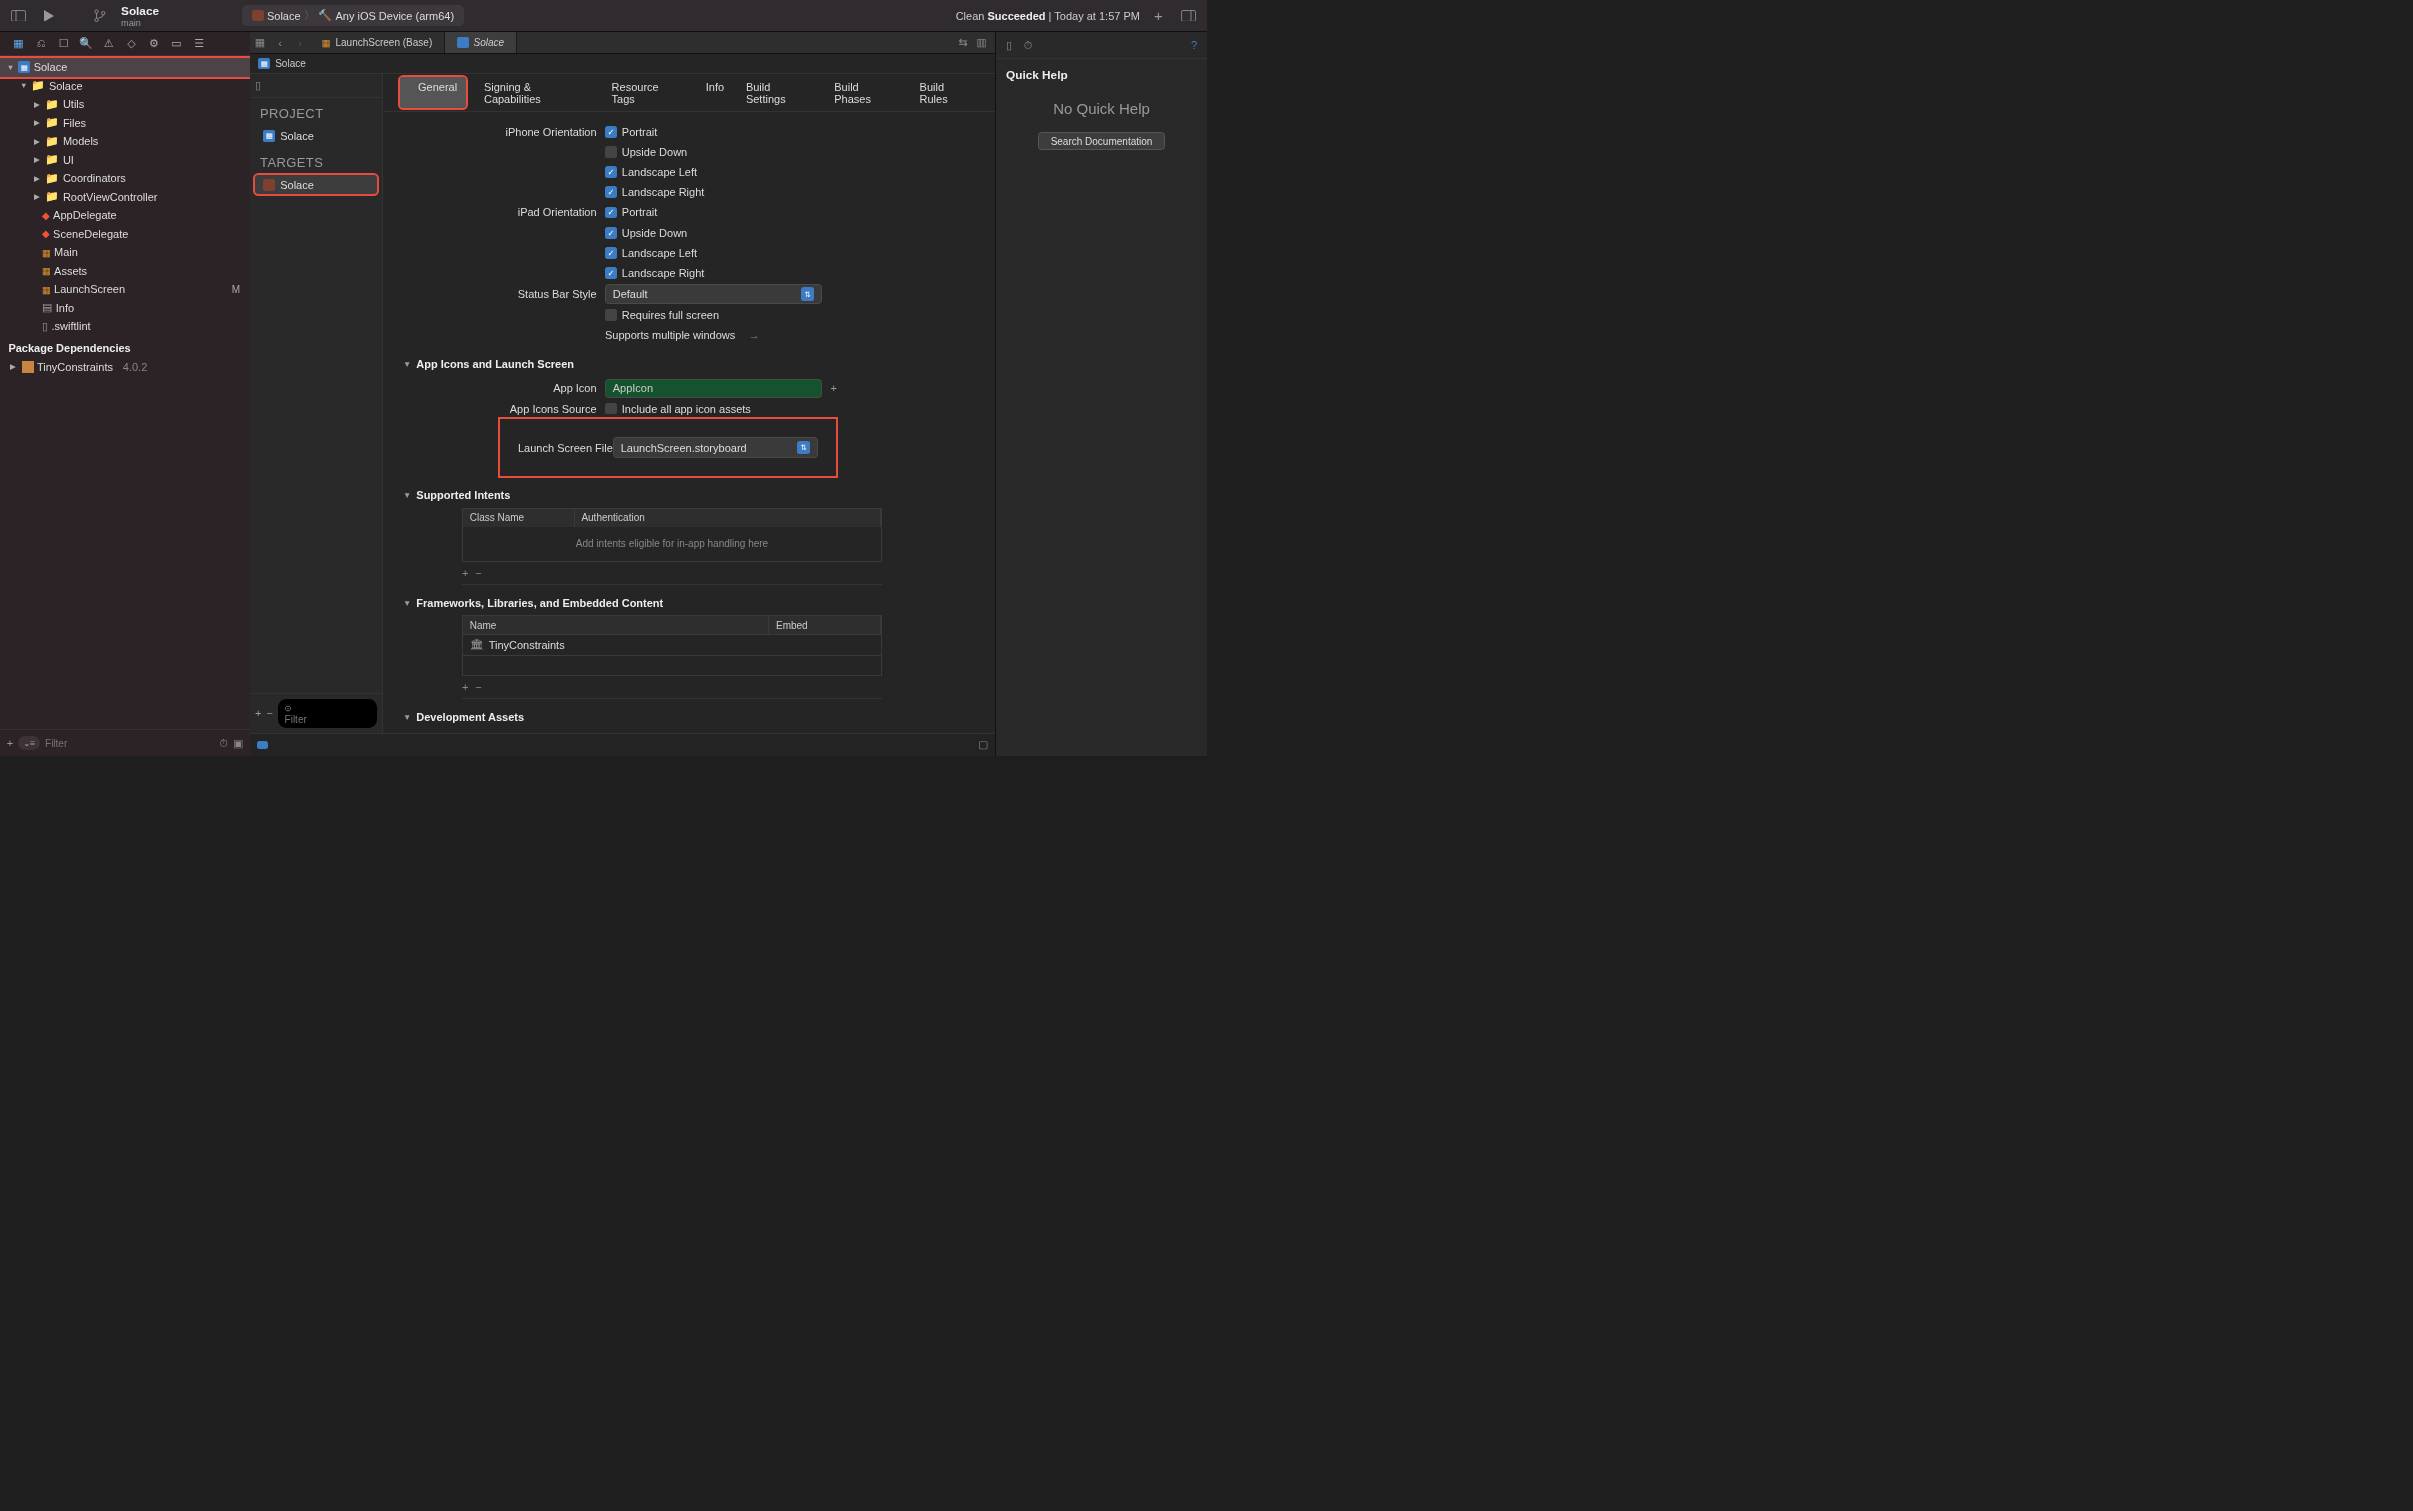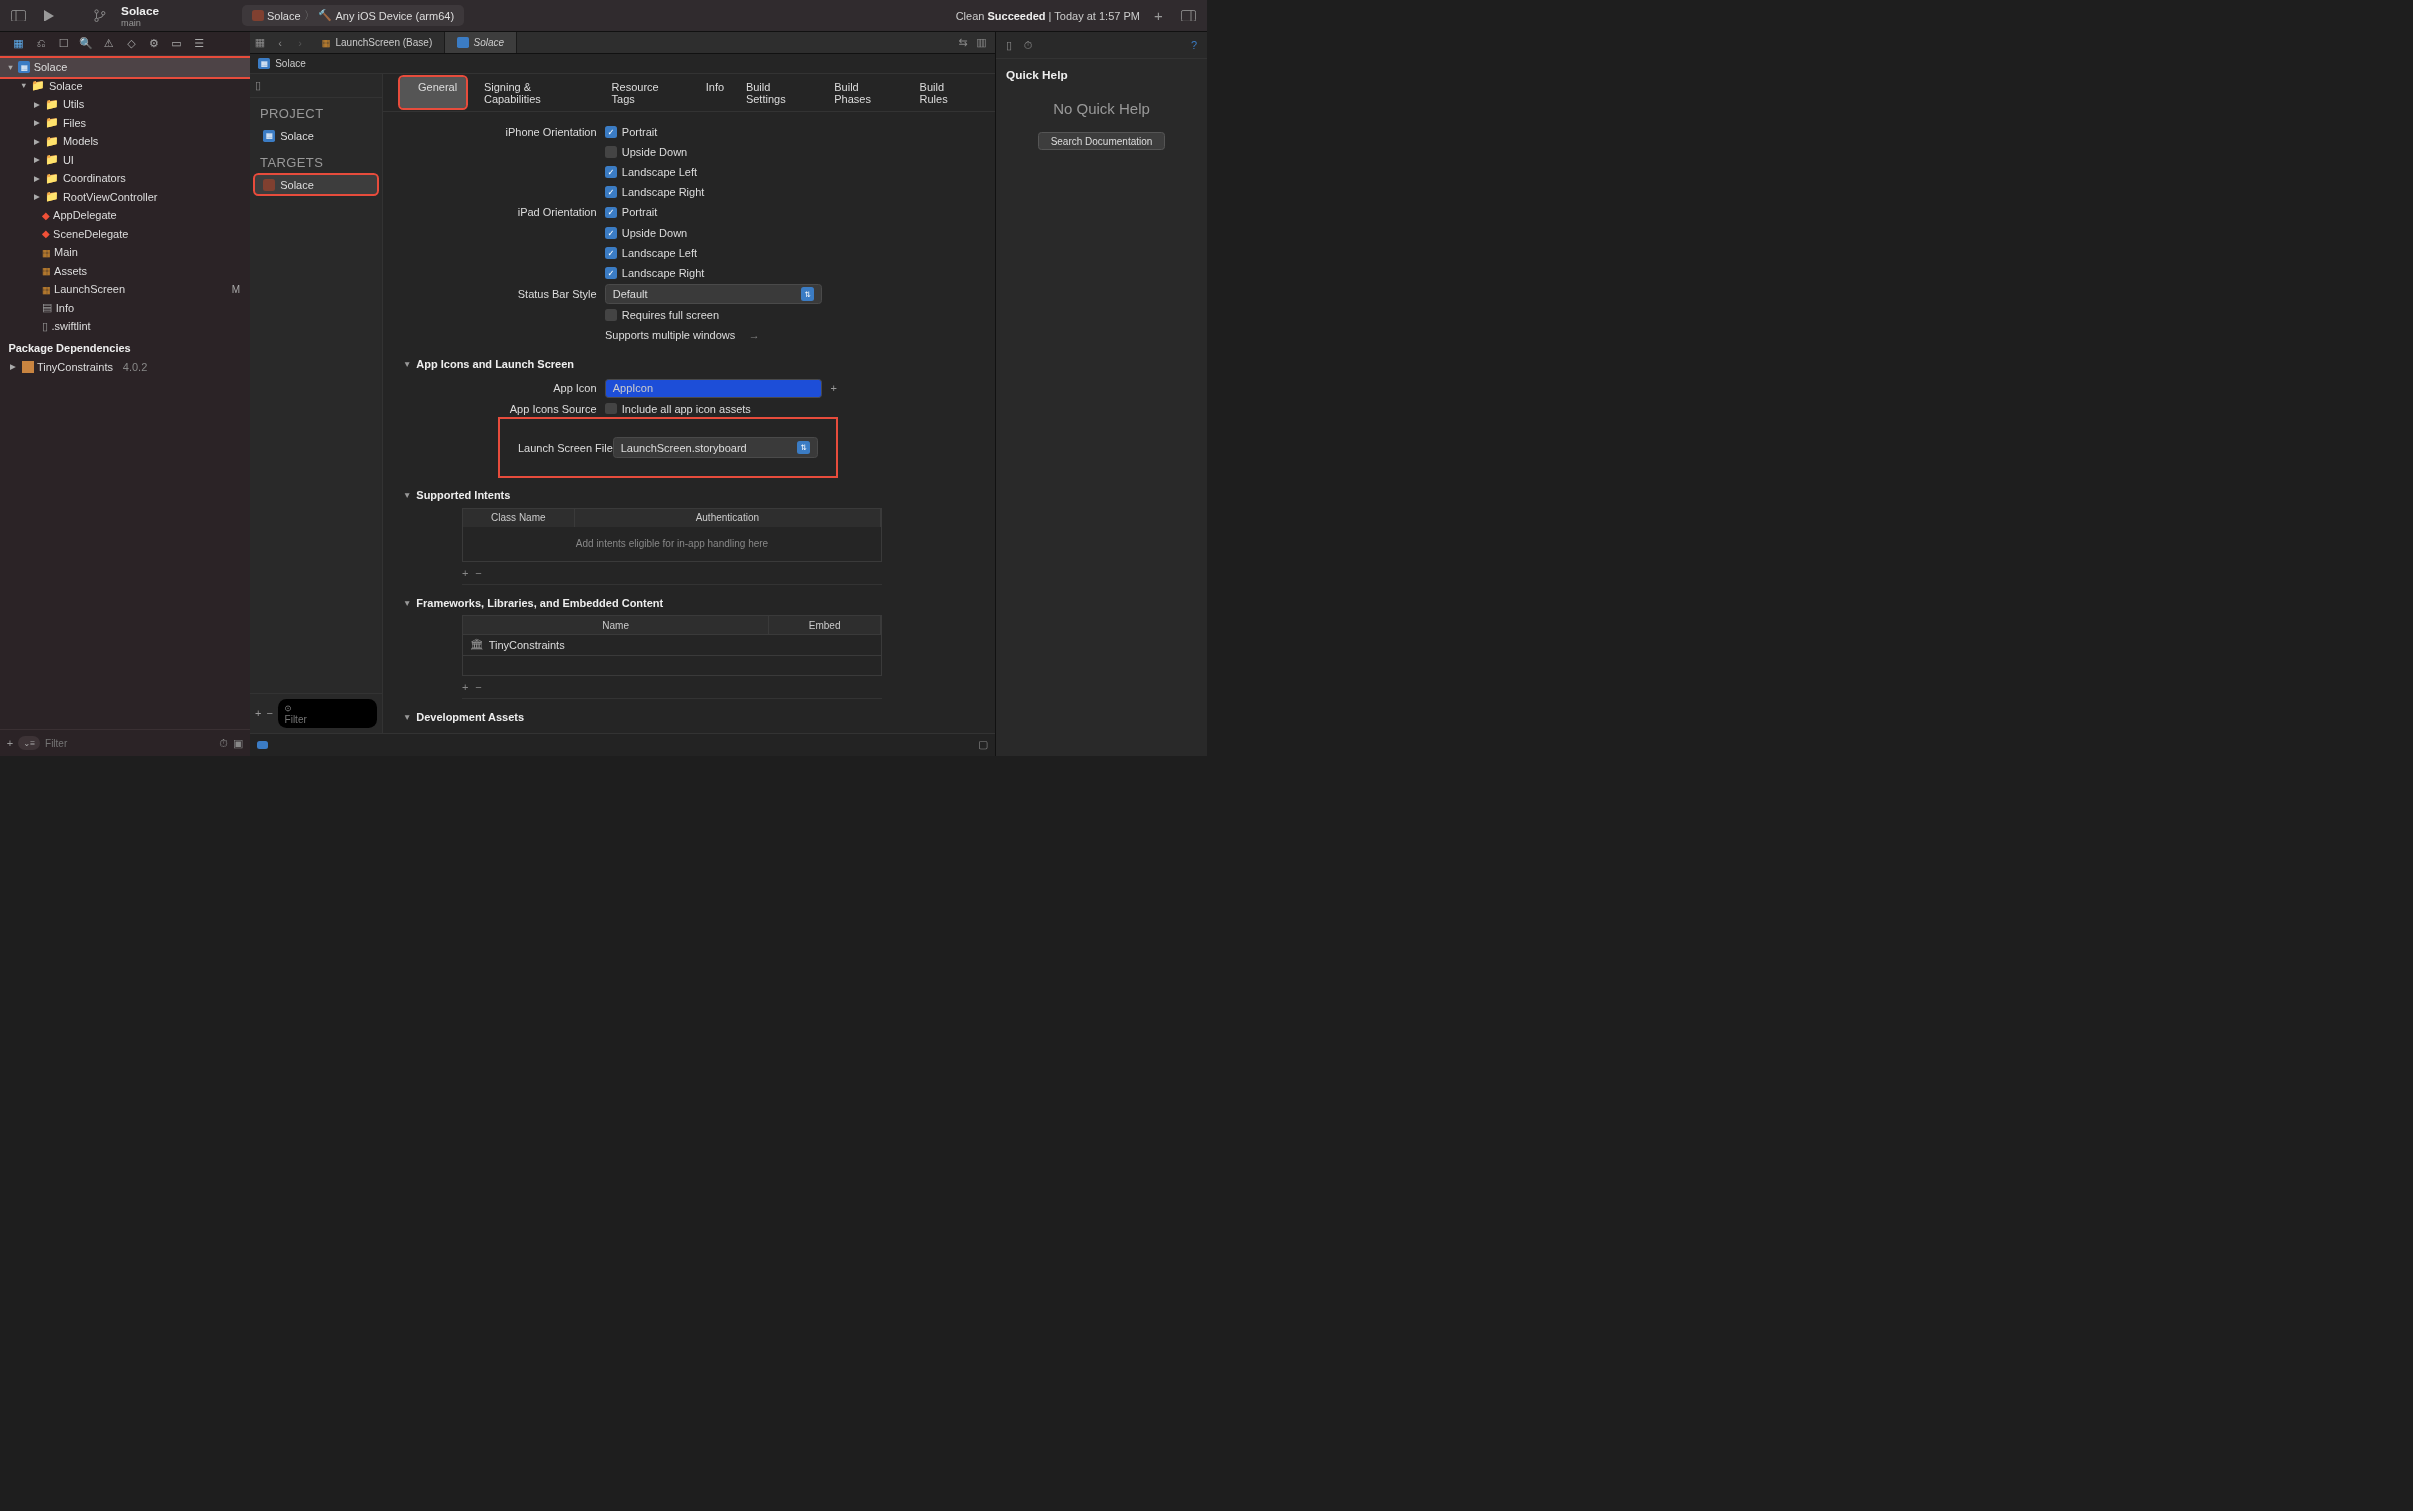--- a/index.html
+++ b/index.html
@@ -60,24 +60,24 @@
 .set-tab.active { background:#555; border-radius:3.4px; padding:3.4px 8.4px; margin:3.4px 0;}
 .set-tab.hl3 { outline:2.5px solid #e74c3c; outline-offset:0.8px;padding-left:18px;}
 .form { padding:8.4px 20px 34px; }
 .row { display:flex; align-items:center; min-height:18.5px; margin:1.7px 0;}
 .row .label { width:202px; text-align:right; padding-right:8.4px; color:#ddd; font-size:11px;}
 .row .val { display:flex; align-items:center; gap:5px; }
 .check { width:11.8px; height:11.8px; background:#3b7cc4; border-radius:2.5px; display:inline-flex; align-items:center; justify-content:center; color:#fff; font-size:8.4px;}
 .check.empty { background:#444; }
 .select { background:#3a3a3a; border-radius:3.4px; padding:2.5px 6.7px; width:217px; display:flex; align-items:center; border:0.8px solid #4a4a4a;}
 .select .arrow { margin-left:auto; background:#3b7cc4; width:13.4px; height:13.4px; border-radius:2.5px; display:flex; align-items:center; justify-content:center; font-size:7.6px; color:#fff;}
-.textfield { background:#1d4ed8; border:0.8px solid #4a4a4a; border-radius:3.4px; padding:2.5px 6.7px; width:217px; color:#ccc;}
+.textfield { background:#14532d; border:0.8px solid #4a4a4a; border-radius:3.4px; padding:2.5px 6.7px; width:217px; color:#ccc;}
 .section-h { display:flex; align-items:center; gap:5px; font-weight:600; color:#eee; padding:11.8px 0 6.7px; font-size:11px;}
 .section-h .chv { font-size:8.4px; color:#999;}
-.table { border:0.8px solid #3a3a3a; margin-left:59px; width:420px;text-align:center; }
+.table { border:0.8px solid #3a3a3a; margin-left:59px; width:420px; }
 .table-header { display:flex; background:#2e2e2e; }
 .table-header .col { padding:3.4px 6.7px; border-right:0.8px solid #3a3a3a; color:#ccc; font-size:10px;}
 .table-body { min-height:34px; display:flex; align-items:center; justify-content:center; color:#888; font-size:10px;}
 .table-row { display:flex; padding:3.4px 6.7px; border-top:0.8px solid #3a3a3a; align-items:center; gap:5px;}
 .addremove { display:flex; gap:6.7px; margin-left:59px; padding:5px 0; color:#888; border-bottom:0.8px solid #333; width:420px;}
 .hl4 { outline:2.5px solid #e74c3c; padding:18px; display:flex; align-items:center; margin:1.7px 0;}
 .arrow-link { color:#888; margin-left:8.4px; }
 .debugbar { height:23.5px; background:#232323; border-top:0.8px solid #333; display:flex; align-items:center; padding:0 6.7px; gap:6.7px;}
 .blue-pill { width:11.8px; height:8.4px; background:#3b7cc4; border-radius:2.5px;}
 

